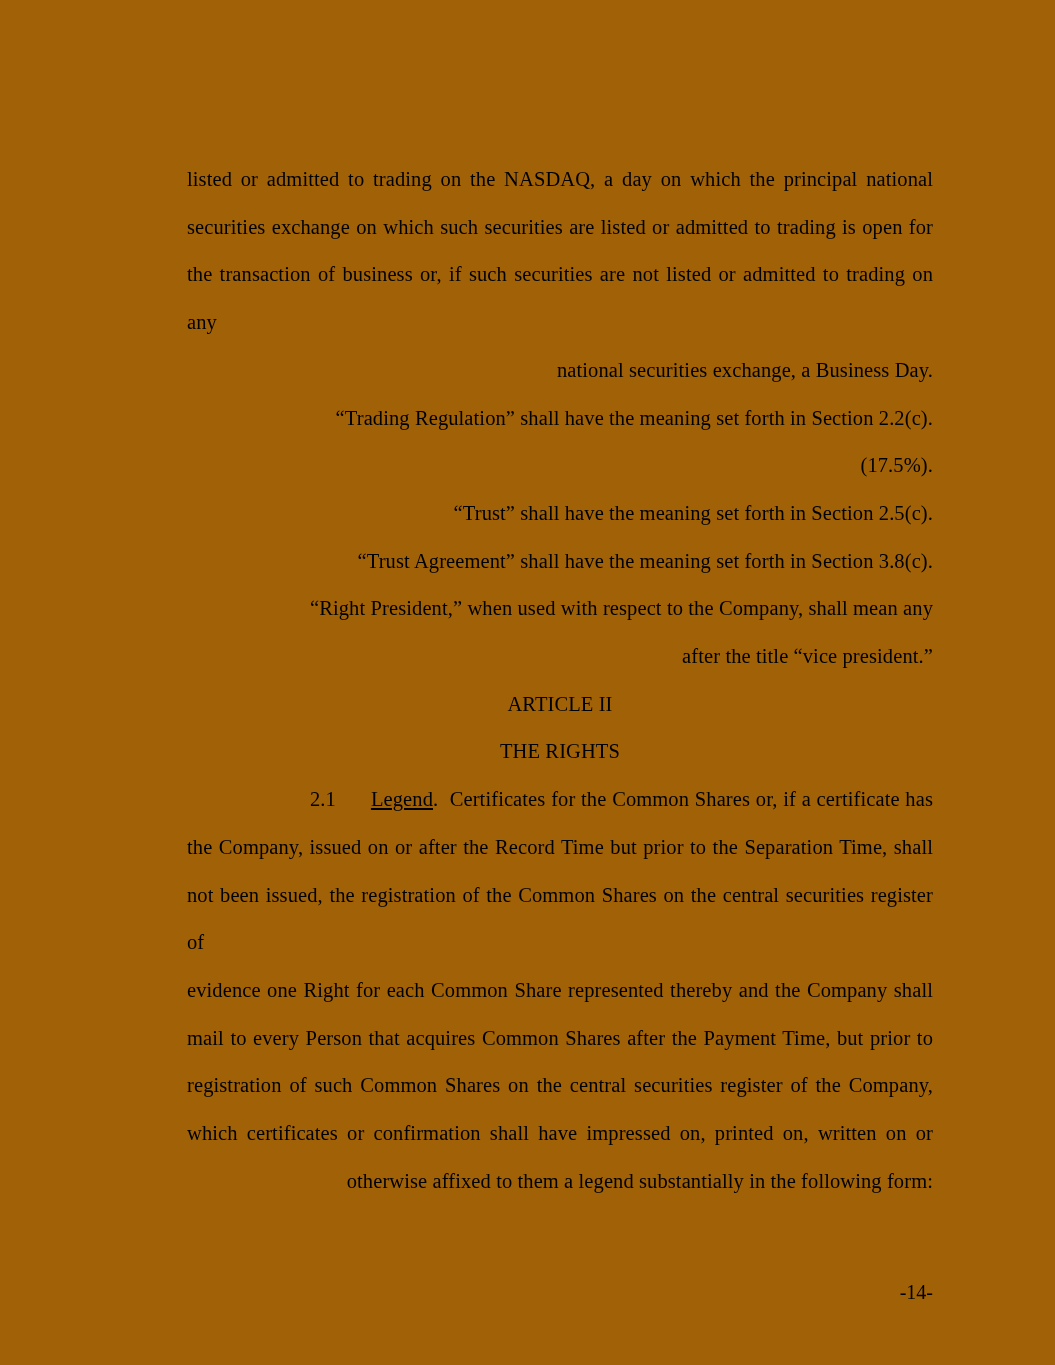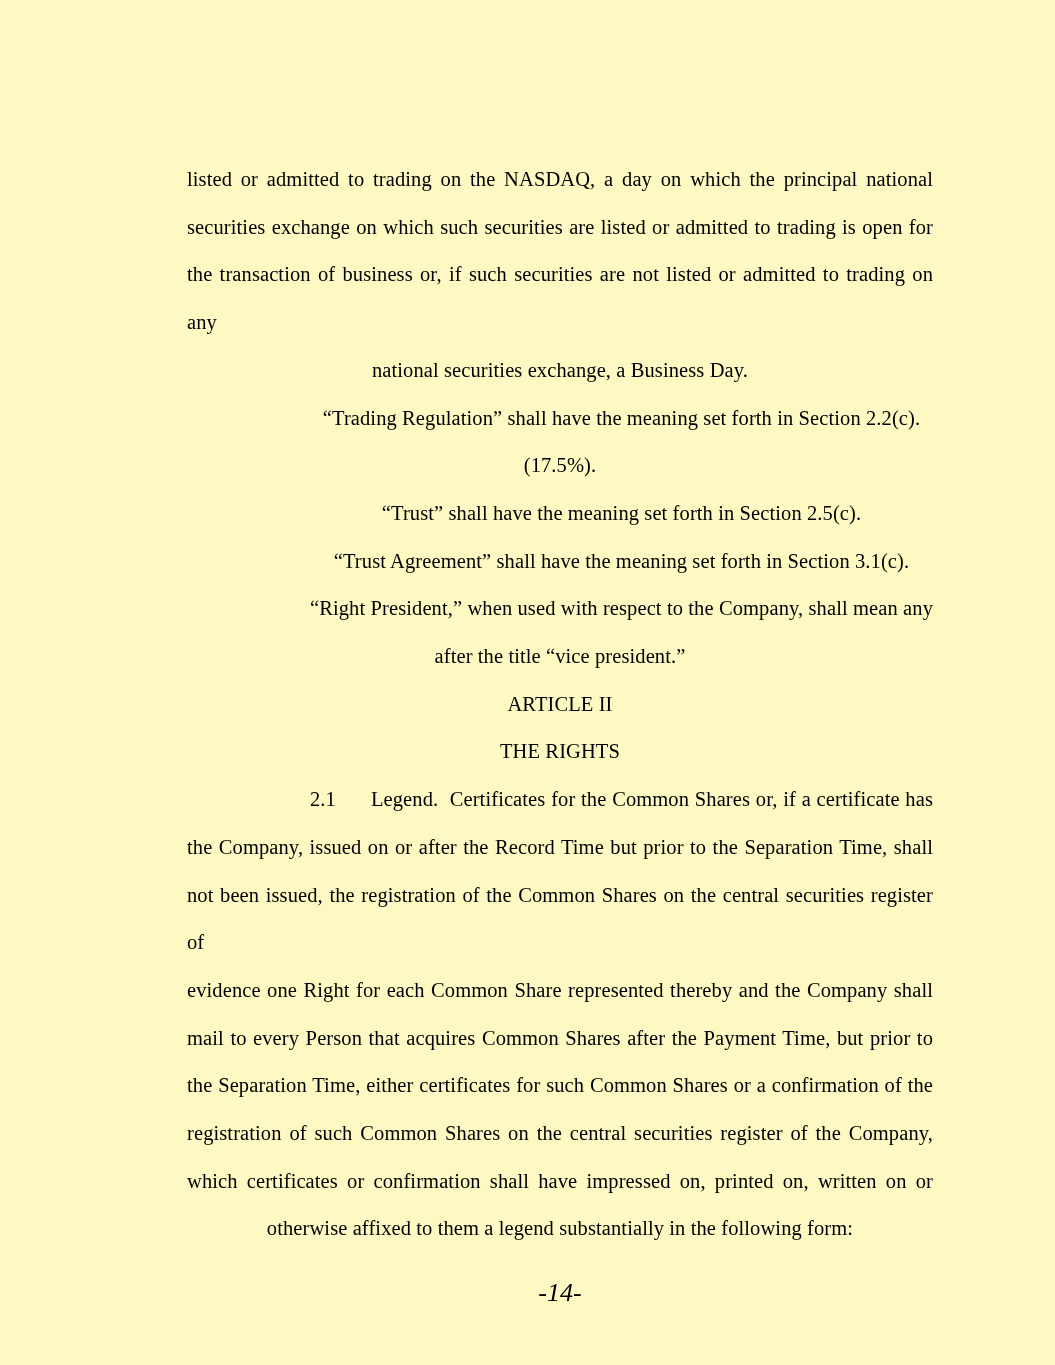--- a/index.html
+++ b/index.html
@@ -10,85 +10,83 @@
     position: relative;
     font-family: "Liberation Serif", serif;
     color: #000000;
     overflow: hidden;
   }
   .page {
     position: absolute;
     left: 0; top: 0;
     width: 1055px;
     height: 1365px;
-    background: #fef9c3;
+    background: #a16207;
   }
   .text-column {
     position: absolute;
     left: 187px;
     top: 156px;
     width: 746px;
     font-size: 20.5px;
     line-height: 47.7px;
     letter-spacing: 0.1px;
   }
   .line { min-height: 47.7px; }
   
   .j { text-align: justify; text-align-last: justify; }
   
-  .l { text-align: center; }
+  .l { text-align: right; }
   
   .c { text-align: center; }
   
   .ind { padding-left: 123px; }
   .tab { display: inline-block; width: 35px; }
-  .u { text-underline-offset: 2px; }
+  .u { text-decoration: underline; text-underline-offset: 2px; }
   .footer {
     position: absolute;
     left: 187px;
     top: 1269px;
     width: 746px;
-    text-align: center;
-    font-size: 26px;
+    text-align: right;
+    font-size: 20px;
     line-height: 47.7px;
-    font-style: italic;
   }
 </style>
 </head>
 <body>
 
 <div class="page">
 
   <div class="text-column">
 
     <div class="line j">listed or admitted to trading on the NASDAQ, a day on which the principal national</div>
     <div class="line j">securities exchange on which such securities are listed or admitted to trading is open for</div>
     <div class="line j">the transaction of business or, if such securities are not listed or admitted to trading on any</div>
     <div class="line l">national securities exchange, a Business Day.</div>
 
     <div class="line l ind">“Trading Regulation” shall have the meaning set forth in Section 2.2(c).</div>
 
     <div class="line l">(17.5%).</div>
 
     <div class="line l ind">“Trust” shall have the meaning set forth in Section 2.5(c).</div>
 
-    <div class="line l ind">“Trust Agreement” shall have the meaning set forth in Section 3.1(c).</div>
+    <div class="line l ind">“Trust Agreement” shall have the meaning set forth in Section 3.8(c).</div>
 
     <div class="line j ind">“Right President,” when used with respect to the Company, shall mean any</div>
     <div class="line l">after the title “vice president.”</div>
 
     <div class="line c">ARTICLE II</div>
     <div class="line c">THE RIGHTS</div>
 
     <div class="line j ind"><span>2.1</span><span class="tab"></span><span class="u">Legend</span><span>.&nbsp; Certificates for the Common Shares or, if a certificate has</span></div>
     <div class="line j">the Company, issued on or after the Record Time but prior to the Separation Time, shall</div>
     <div class="line j">not been issued, the registration of the Common Shares on the central securities register of</div>
     <div class="line j">evidence one Right for each Common Share represented thereby and the Company shall</div>
     <div class="line j">mail to every Person that acquires Common Shares after the Payment Time, but prior to</div>
-    <div class="line j">the Separation Time, either certificates for such Common Shares or a confirmation of the</div>
     <div class="line j">registration of such Common Shares on the central securities register of the Company,</div>
     <div class="line j">which certificates or confirmation shall have impressed on, printed on, written on or</div>
     <div class="line l">otherwise affixed to them a legend substantially in the following form:</div>
 
   </div>
 
   <div class="footer">-14-</div>
 
 </div>
 

